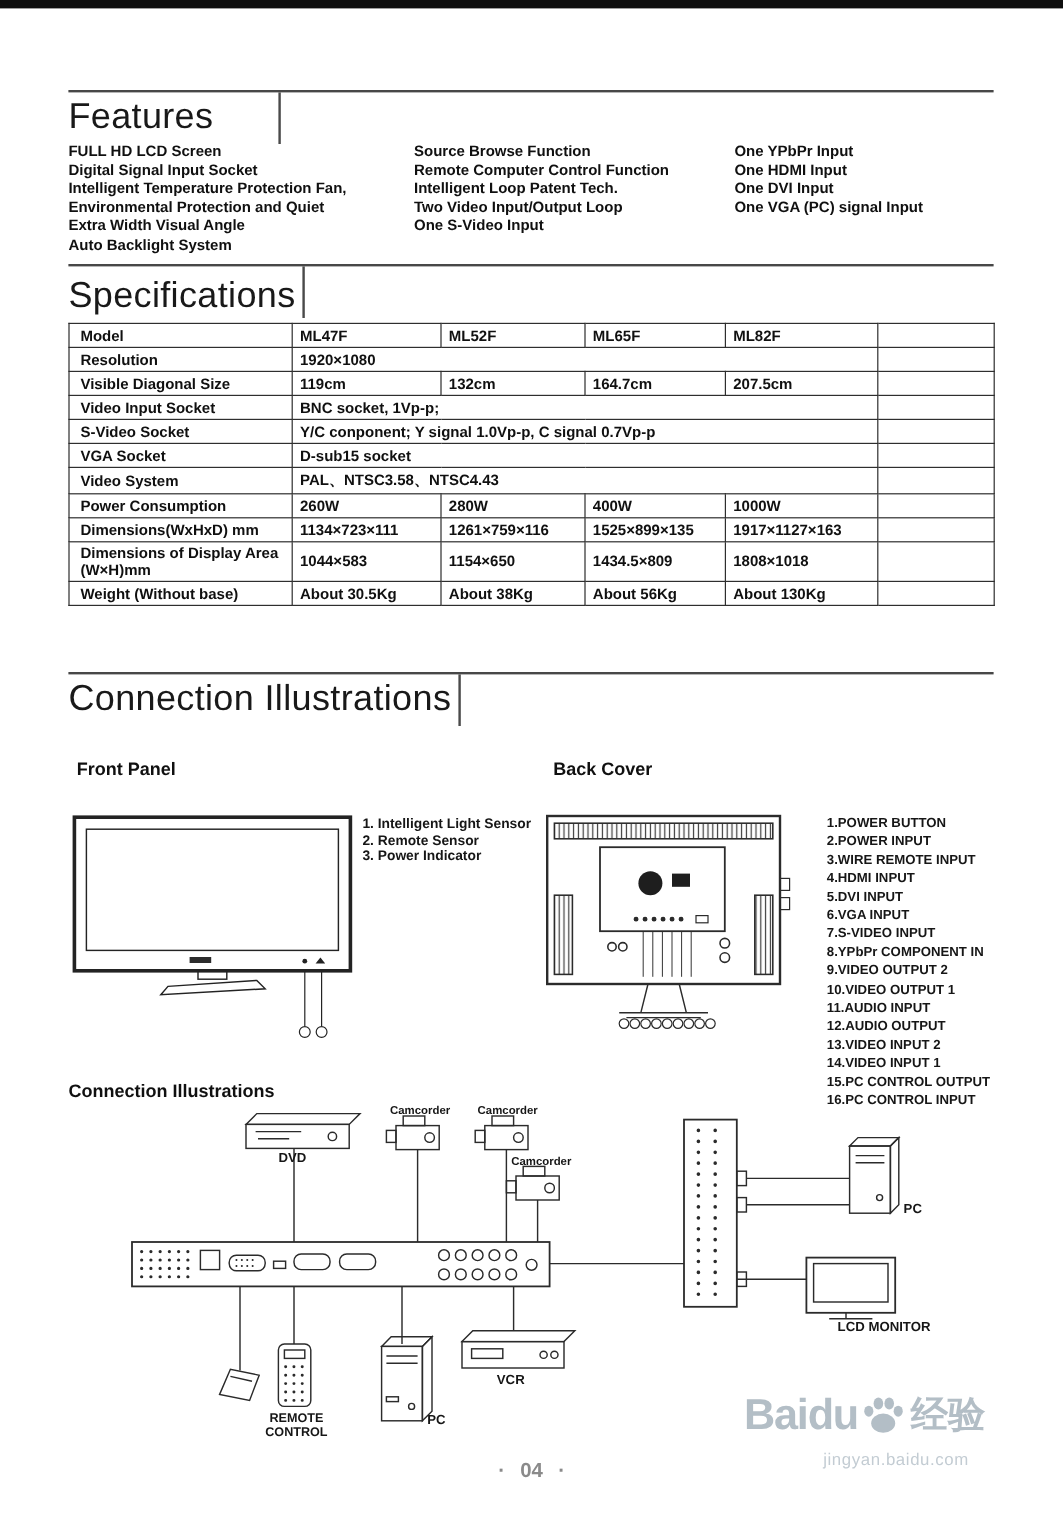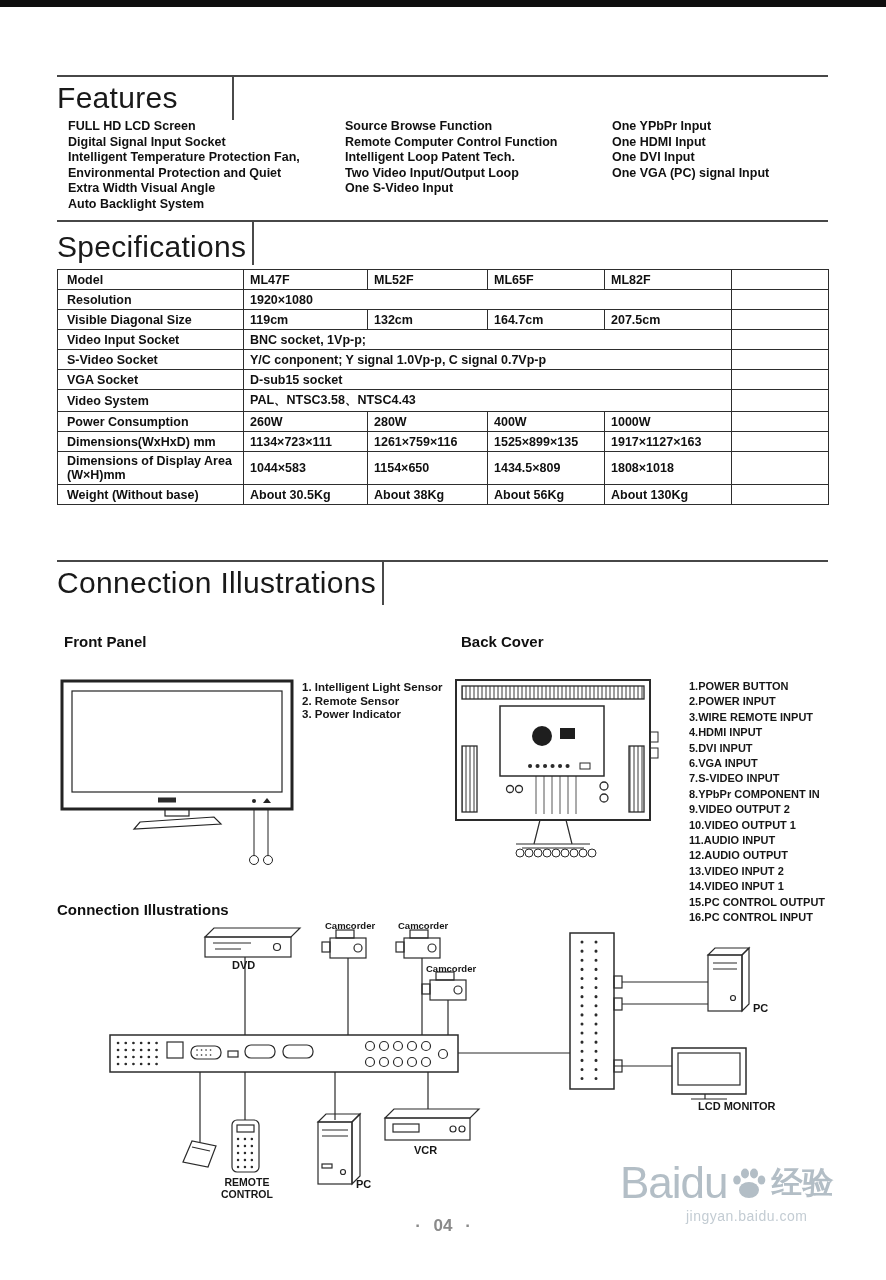--- a/index.html
+++ b/index.html
@@ -30,40 +30,40 @@
   .backlist { font-size:11px; font-weight:700; line-height:15.4px; white-space:nowrap; width:165px; }
 
   .dev-label { font-size:11px; font-weight:700; white-space:nowrap; }
   .dev-label.small { font-size:9.5px; }
   .remote-label { font-size:10.5px; font-weight:700; text-align:center; width:70px; line-height:12px; }
 
   .footer { left:0; top:1216px; width:886px; text-align:center; color:#8a8a8a;
             font-size:17px; font-weight:700; word-spacing:8px; }
 
   .watermark { display:flex; align-items:center; color:#b3bec6; }
-  .watermark .brand { font-size:44px; font-weight:400; letter-spacing:-1px; }
+  .watermark .brand { font-size:36px; font-weight:700; letter-spacing:-1px; }
   .watermark .suffix { font-size:31px; font-weight:700; margin-left:2px; }
   .wm-url { color:#c3ccd3; font-size:14px; letter-spacing:.5px; }
 
   svg { display:block; }
 </style>
 </head>
 <body>
 
 <div class="page">
 
   <div class="abs topbar"></div>
 
   <div class="abs rule" style="top:75px;"></div>
   <div class="abs h1" style="left:57px; top:80px;gap:48px;">
     <span class="txt">Features</span>
     <span class="vbar"></span>
   </div>
 
-  <div class="abs featcol" style="left:68px; top:119px;">
+  <div class="abs featcol" style="left:57px; top:119px;">
     <div>FULL HD LCD Screen</div>
     <div>Digital Signal Input Socket</div>
     <div>Intelligent Temperature Protection Fan,</div>
     <div>Environmental Protection and Quiet</div>
     <div>Extra Width Visual Angle</div>
     <div>Auto Backlight System</div>
   </div>
   <div class="abs featcol" style="left:345px; top:119px;">
     <div>Source Browse Function</div>
     <div>Remote Computer Control Function</div>

